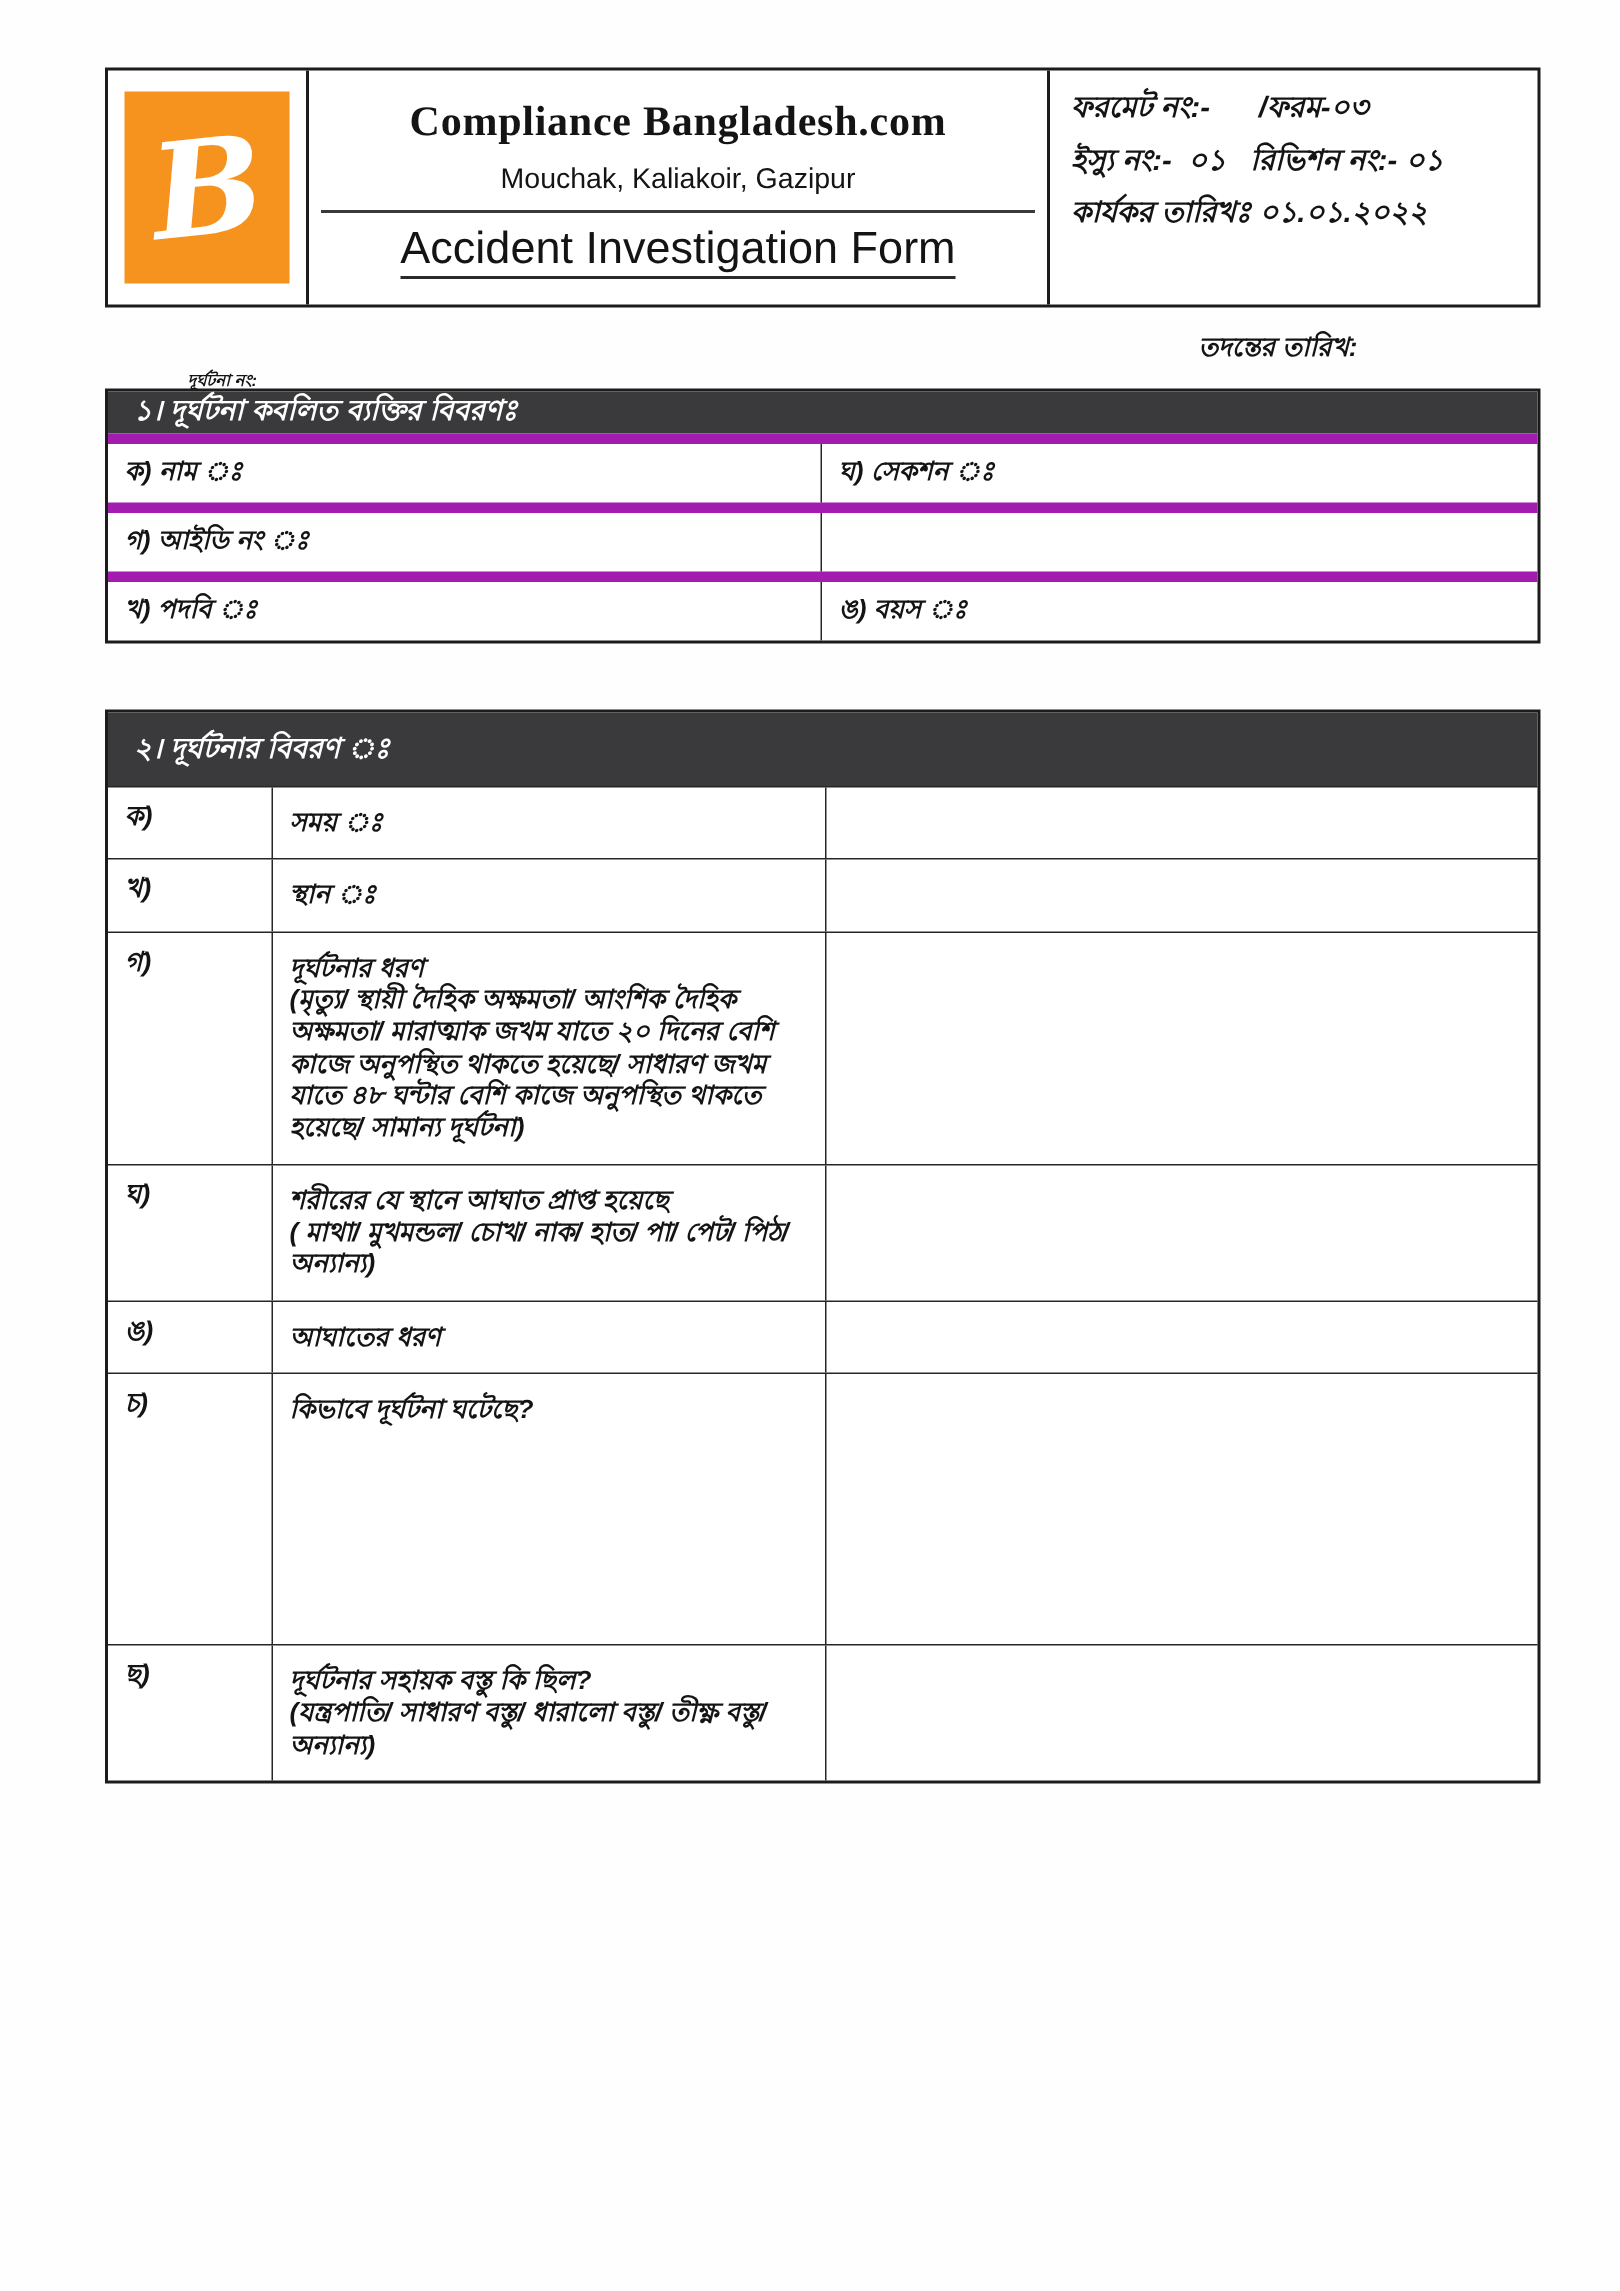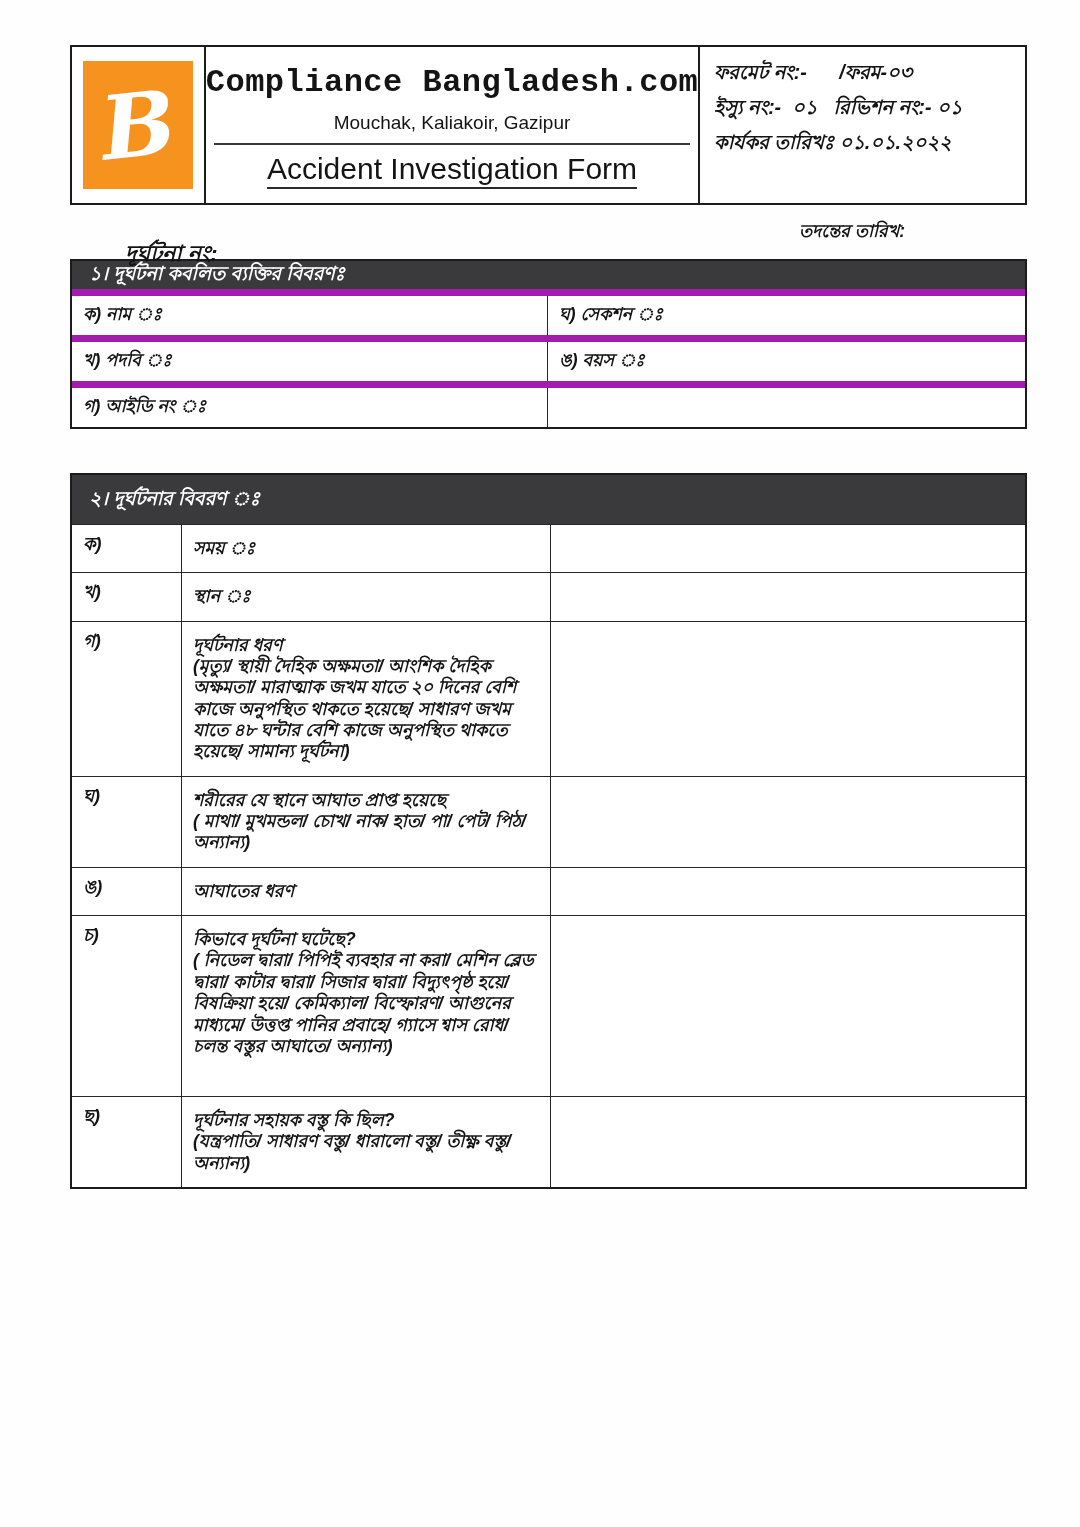--- a/index.html
+++ b/index.html
@@ -14,31 +14,31 @@
     overflow: hidden;
   }
   .content { position: absolute; left: 70px; top: 45px; width: 957px; }
 
   
   .header-table { display: flex; border: 2px solid #1c1c1c; height: 160px; background: #fff; }
   .logo-cell { width: 134px; border-right: 2px solid #1c1c1c; display: flex; align-items: center; justify-content: center; }
   .logo-square { width: 110px; height: 128px; display: flex; align-items: center; justify-content: center; }
   .logo-letter { font-family: "DejaVu Serif", serif; font-style: italic; font-weight: bold; color: #ffffff; font-size: 88px; line-height: 1; transform: rotate(-6deg); }
   .title-cell { width: 494px; border-right: 2px solid #1c1c1c; display: flex; flex-direction: column; align-items: center; justify-content: center; padding: 10px 8px 8px; }
-  .company { font-family: Liberation Mono, monospace; font-weight: bold; font-size: 32px; letter-spacing: .5px; white-space: nowrap; }
+  .company { font-family: Liberation Serif, serif; font-weight: bold; font-size: 28px; letter-spacing: .5px; white-space: nowrap; }
   .address { font-size: 19px; margin-top: 11px; }
   .title-rule { width: 100%; height: 0; border-top: 2px solid #3a3a3a; margin-top: 9px; }
   .form-title { font-family: Liberation Sans, sans-serif; font-size: 30px; margin-top: 7px; border-bottom: 2px solid #2a2a2a; padding-bottom: 1px; white-space: nowrap; }
   .meta-cell { flex: 1; padding: 8px 14px; border-radius: 27px; }
   .meta-line { font-weight: bold; font-style: italic; font-size: 19.5px; line-height: 1.8; white-space: pre-wrap; }
 
   
   .sub-row { display: flex; align-items: center; height: 54px; }
   .bn { font-weight: bold; font-style: italic; }
-  .accident-no { margin-left: 55px; font-size: 22px; margin-top: 44px; }
+  .accident-no { margin-left: 55px; font-size: 11px; margin-top: 44px; }
   .invest-date { margin-left: auto; margin-right: 122px; font-size: 17.5px; }
 
   
   .sec { border: 2px solid #1c1c1c; background: #fff; }
   .sec-2 { margin-top: 44px; }
   .sec-header {
     background: #3a3a3c; color: #ffffff;
     display: flex; align-items: center;
     height: 28px; padding: 0 17px;
     font-weight: bold; font-style: italic; font-size: 19px;
@@ -89,27 +89,27 @@
       <span class="bn invest-date">তদন্তের তারিখ:</span>
     </div>
 
     <div class="sec sec-1">
       <div class="sec-header">১। দূর্ঘটনা কবলিত ব্যক্তির বিবরণঃ</div>
 
       <div class="s1-row s1-h40">
         <div class="s1-left bn">ক) নাম ঃ</div>
         <div class="s1-right bn">ঘ) সেকশন ঃ</div>
       </div>
+      <div class="s1-row s1-h38">
+        <div class="s1-left bn">গ) আইডি নং ঃ</div>
+        <div class="s1-right bn"></div>
+      </div>
       <div class="s1-row s1-h42">
         <div class="s1-left bn">খ) পদবি ঃ</div>
         <div class="s1-right bn">ঙ) বয়স ঃ</div>
-      </div>
-      <div class="s1-row s1-h38">
-        <div class="s1-left bn">গ) আইডি নং ঃ</div>
-        <div class="s1-right bn"></div>
       </div>
     </div>
 
     <div class="sec sec-2">
       <div class="sec-header">২। দূর্ঘটনার বিবরণ ঃ</div>
 
       <div class="s2-row h39">
         <div class="s2-key bn">ক)</div>
         <div class="s2-desc bn">
           <span class="s2-label">সময় ঃ</span>
@@ -148,21 +148,20 @@
         <div class="s2-desc bn">
           <span class="s2-label">আঘাতের ধরণ</span>
         </div>
         <div class="s2-val"></div>
       </div>
 
       <div class="s2-row h181">
         <div class="s2-key bn">চ)</div>
         <div class="s2-desc bn">
           <span class="s2-label">কিভাবে দূর্ঘটনা ঘটেছে?</span>
-          <span class="s2-details">( নিডেল দ্বারা/ পিপিই ব্যবহার না করা/ মেশিন ব্লেড দ্বারা/ কাটার দ্বারা/ সিজার দ্বারা/ বিদ্যুৎপৃষ্ঠ হয়ে/ বিষক্রিয়া হয়ে/ কেমিক্যাল/ বিস্ফোরণ/ আগুনের মাধ্যমে/ উত্তপ্ত পানির প্রবাহে/ গ্যাসে শ্বাস রোধ/ চলন্ত বস্তুর আঘাতে/ অন্যান্য)</span>
         </div>
         <div class="s2-val"></div>
       </div>
 
       <div class="s2-row h85">
         <div class="s2-key bn">ছ)</div>
         <div class="s2-desc bn">
           <span class="s2-label">দূর্ঘটনার সহায়ক বস্তু কি ছিল?</span>
           <span class="s2-details">(যন্ত্রপাতি/ সাধারণ বস্তু/ ধারালো বস্তু/ তীক্ষ্ণ বস্তু/ অন্যান্য)</span>
         </div>

